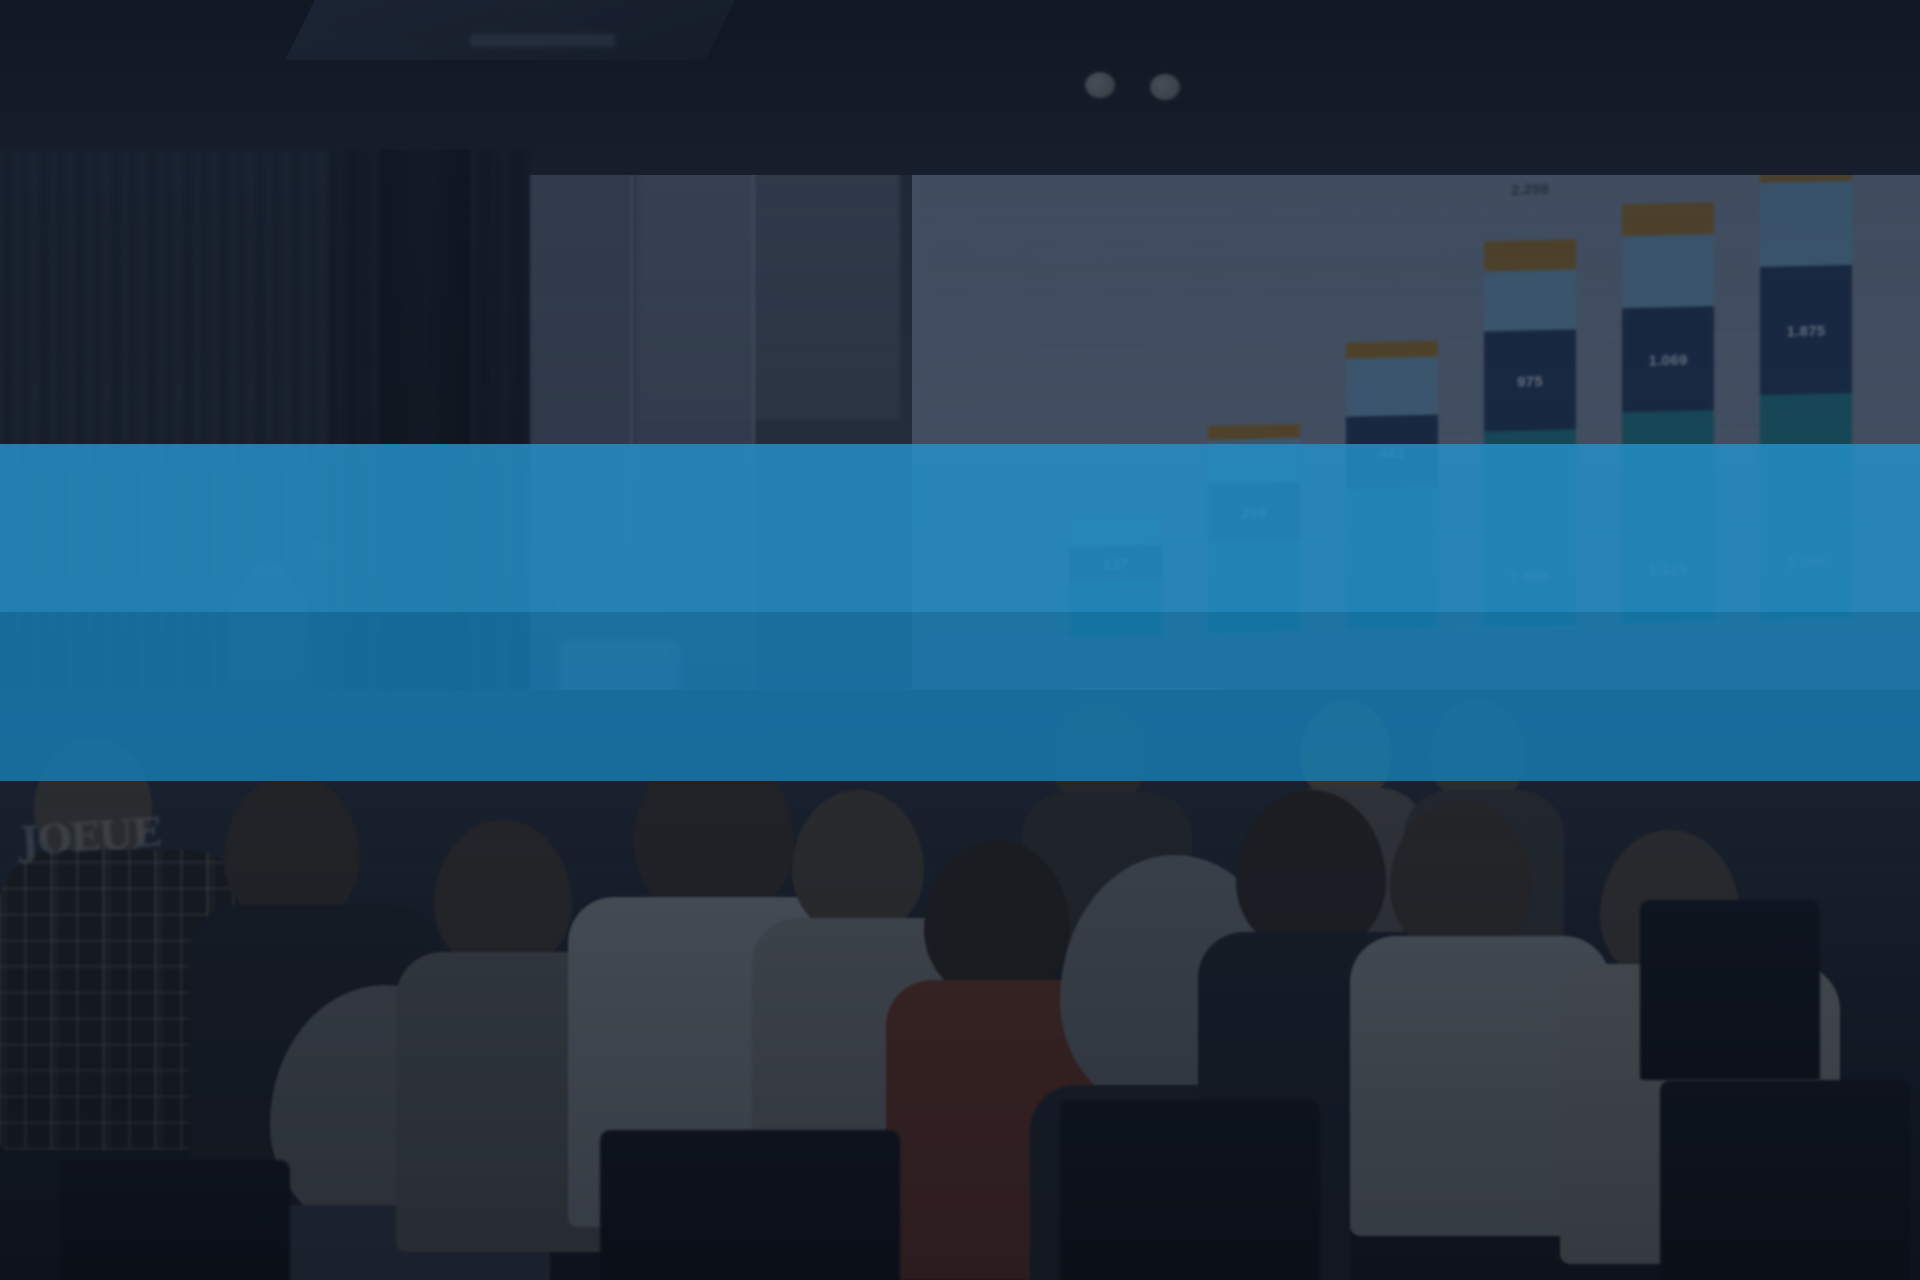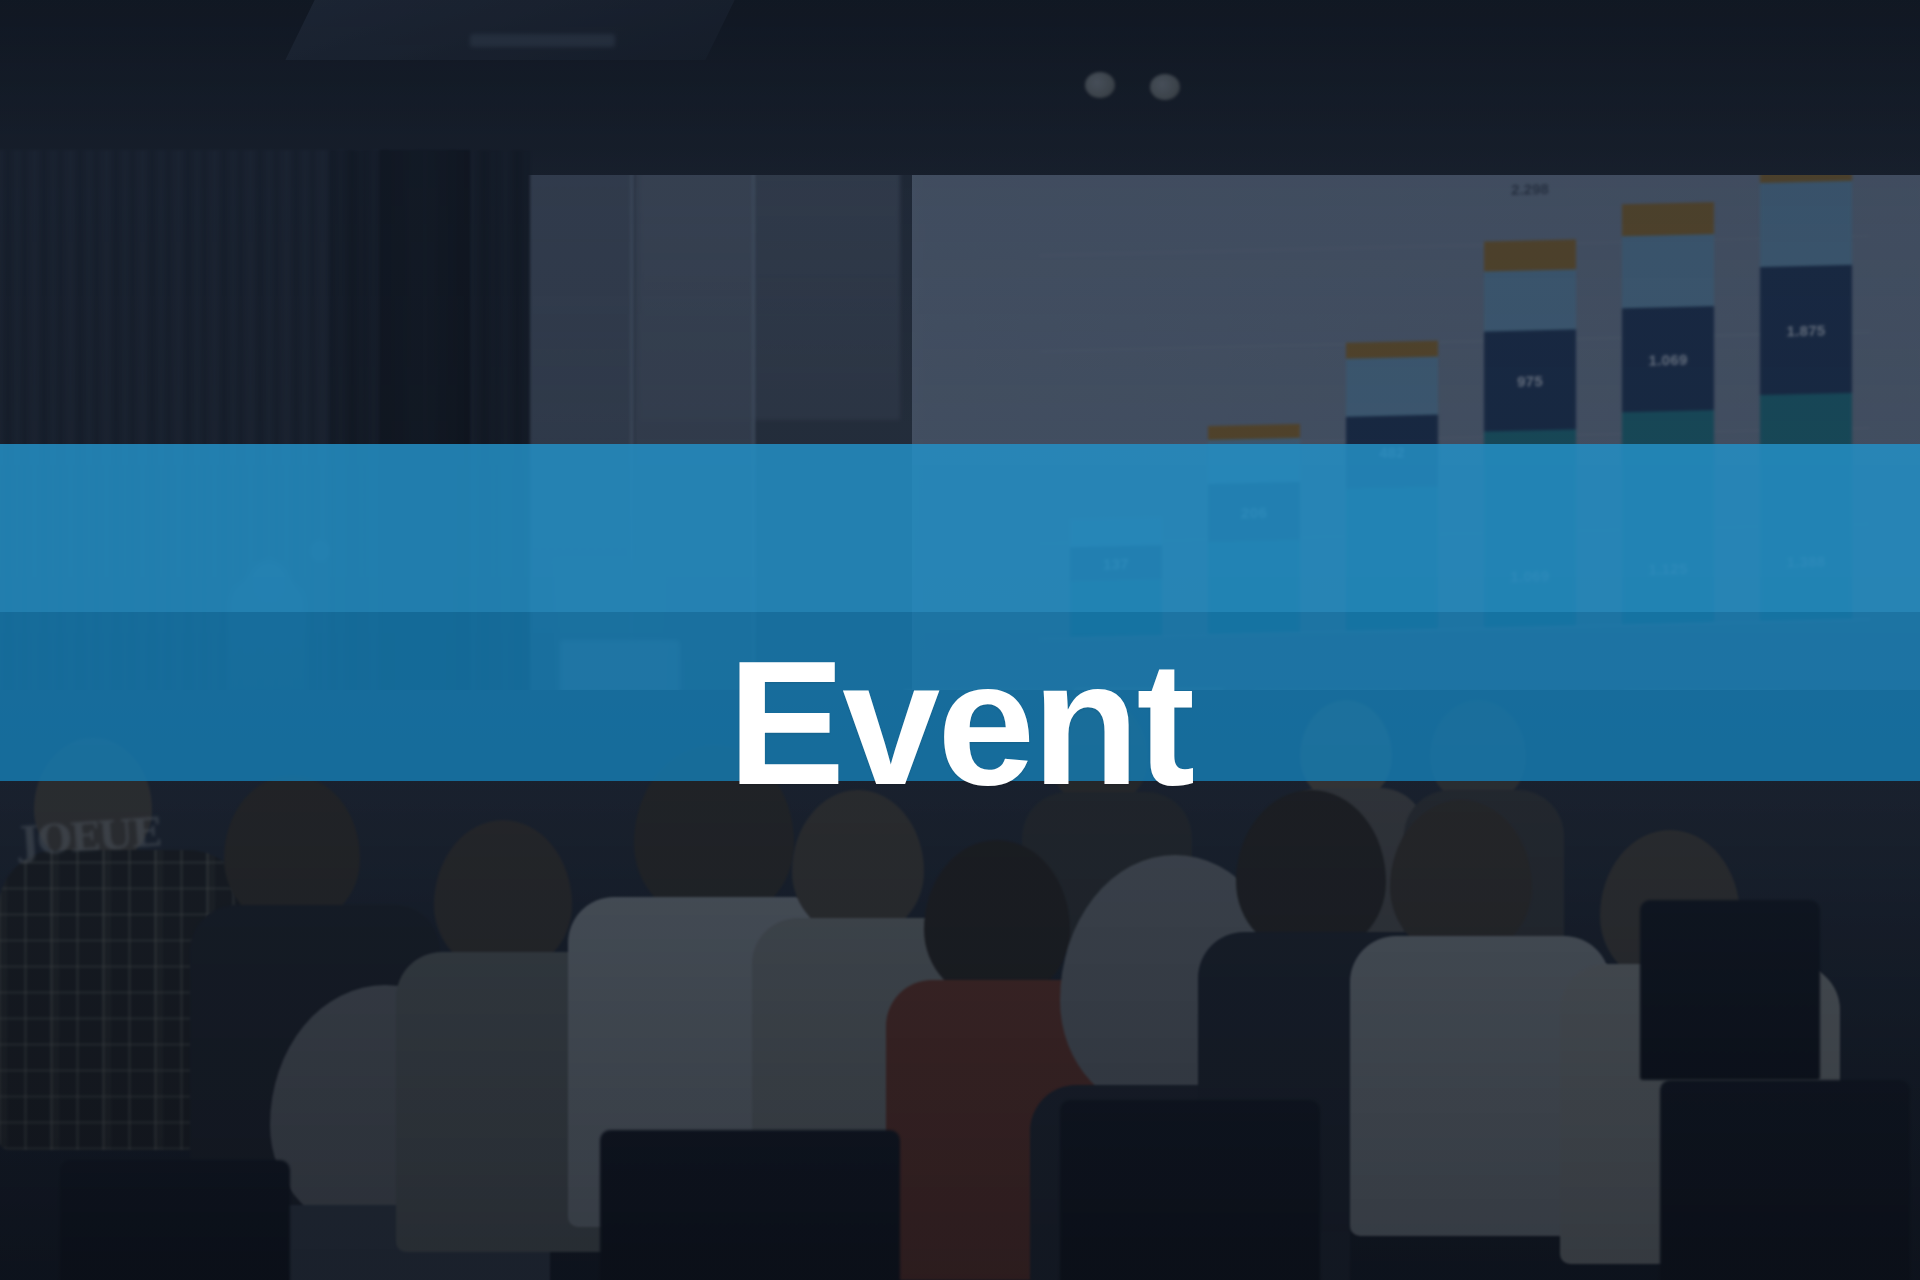--- a/index.html
+++ b/index.html
@@ -573,15 +573,14 @@
     <div class="chair" style="left:1660px;top:1080px;width:250px;height:210px;"></div>
     <div class="chair" style="left:1640px;top:900px;width:180px;height:180px;"></div>
 
     <div class="tint-dark"></div>
     <div class="tint-cool"></div>
   </div>
 
   <div class="band" style="top:444px;height:337px;"></div>
   <div class="band-bright" style="top:444px;height:168px;"></div>
 
-  <h1 class="title" style="top:517px;">Event</h1>
 
 </div>
 
 </body></html>

